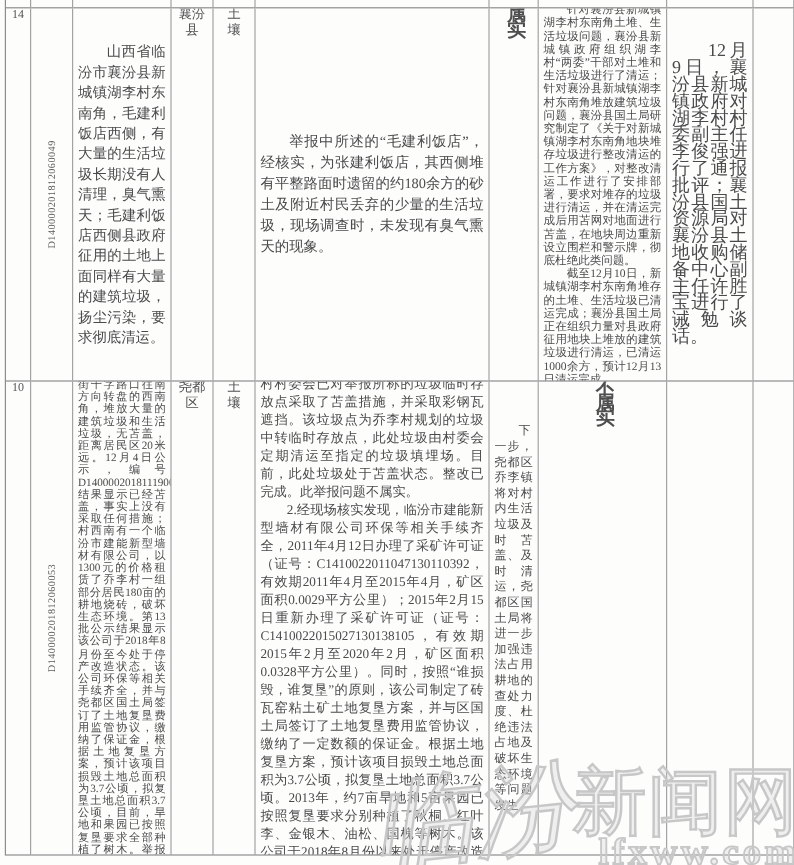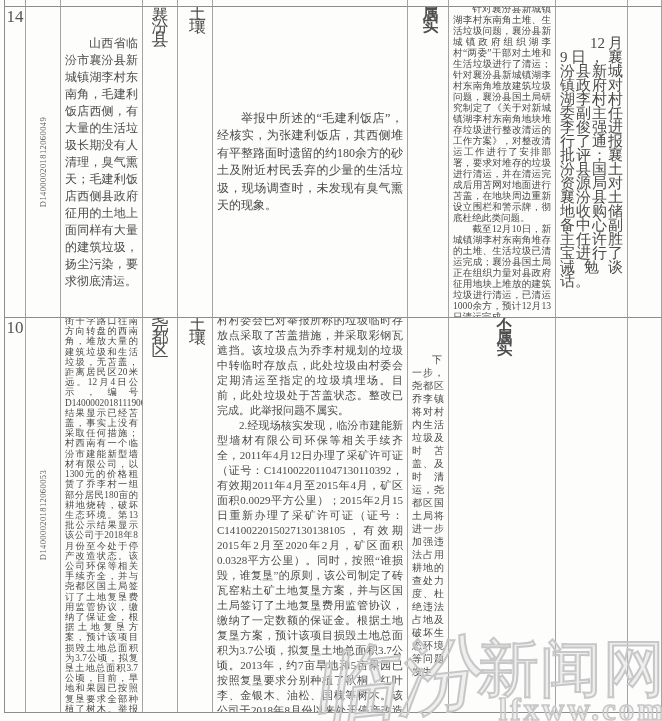--- a/index.html
+++ b/index.html
@@ -22,38 +22,38 @@
     border-bottom:1px solid #8d8d8d;
     position:relative; overflow:hidden;
     display:flex; justify-content:center;
     color:#4a4a4a;
   }
   .frag { border-bottom:1px solid #8d8d8d; }
 
   .tcell { flex-direction:column; justify-content:center; padding:3px 4px; }
   .tcell p { text-indent:2em; text-align:justify; width:100%; }
 
-  .rownum { font-size:17px; color:#555; }
+  .rownum { font-size:10px; color:#555; }
 
   .idtext {
     position:absolute; left:50%; top:50%;
     transform:translate(-50%,-50%) rotate(-90deg);
     white-space:nowrap; font-size:8.5px; letter-spacing:0.4px; color:#5a5a5a;
   }
 
   .complaint14 p { font-size:12px;   line-height:17px; }
   .verif14 p     { font-size:12px; line-height:17.5px; }
   .handle14 p    { font-size:9.6px;  line-height:11px; }
   .account14 p   { font-size:15px; line-height:14px; }
 
   .complaint15 p { font-size:9.3px;  line-height:10.2px; }
   .verif15 p     { font-size:11px;   line-height:15px; }
   .handle15 p    { font-size:10px;   line-height:13px; }
 
-  .wrapnarrow { word-break:break-all; text-align:center; font-size:17px; line-height:13px; color:#4f4f4f; }
+  .wrapnarrow { word-break:break-all; text-align:center; font-size:11px; line-height:13px; color:#4f4f4f;font-family:Liberation Mono, monospace; }
   .w22 { width:22px; }
   .w12 { width:12px; }
   .statustext { width:11px; word-break:break-all; text-align:center; font-size:16px; line-height:12.5px; color:#4f4f4f;font-weight:bold; }
 
   .watermark {
     position:absolute; right:-4px; bottom:-4px; z-index:5;
     pointer-events:none; text-align:right;
     color:rgba(205,205,205,0.28);
     -webkit-text-stroke:2px #c7c7c7;
   }

